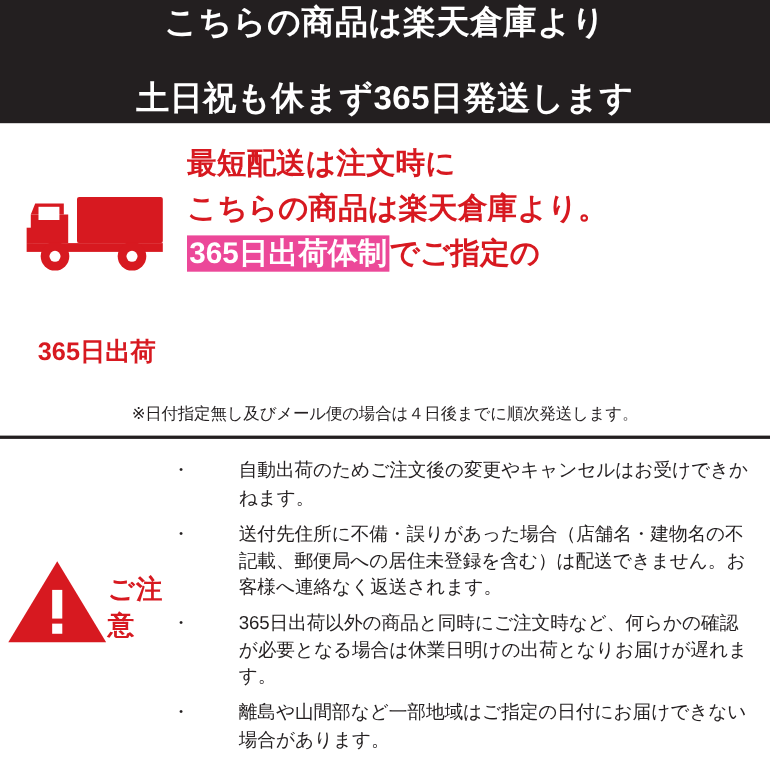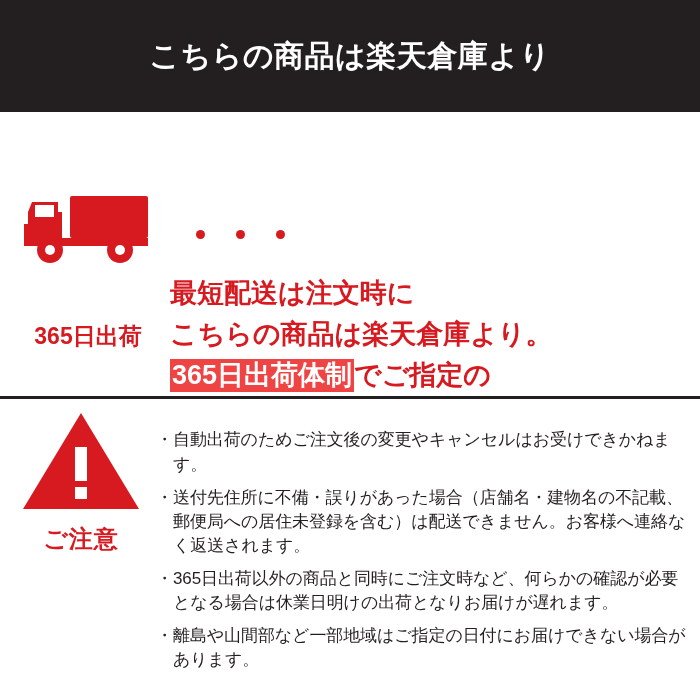--- a/index.html
+++ b/index.html
@@ -76,34 +76,34 @@
     color: #d71920;
     font-size: 23px;
     font-weight: bold;
     margin-top: 8px;
     letter-spacing: 0px;
   }
   .msg-col {
     flex: 1 1 auto;
     display: flex;
     flex-direction: column;
-    justify-content: flex-end;
+    justify-content: flex-start;
     padding-left: 2px;
     padding-top: 6px;
   }
   .msg-line {
     color: #d71920;
     font-size: 27px;
     font-weight: bold;
     line-height: 1.52;
     white-space: nowrap;
     position: relative;
   }
   .emphasis-hl {
-    background: #ef4444;
+    background: #ec4899;
     color: #ffffff;
     padding: 1px 2px 2px 2px;
   }
   
   .dots {
     position: absolute;
     top: 118px;
     left: 196px;
     display: flex;
     gap: 31px;
@@ -127,23 +127,23 @@
   
   .caution {
     flex: 1 1 auto;
     display: flex;
     padding: 10px 10px 8px 6px;
     box-sizing: border-box;
   }
   .caution-icon-col {
     flex: 0 0 150px;
     display: flex;
-    flex-direction: column;
+    flex-direction: row;
     align-items: center;
-    justify-content: flex-start;
+    justify-content: flex-end;
     padding-bottom: 8px;
     box-sizing: border-box;
   }
   .caution-label {
     color: #d71920;
     font-size: 24px;
     font-weight: bold;
     margin-top: 10px;
     letter-spacing: 1px;
   }
@@ -163,29 +163,31 @@
   }
   .caution-item:last-child { margin-bottom: 0; }
   .bullet {
     flex: 0 0 16px;
     font-size: 17px;
     line-height: 1.42;
   }
   .caution-text {
     flex: 1 1 auto;
     letter-spacing: -0.1px;
+    margin-left: 44px;
   }
 </style>
 </head>
 <body>
 
 <div class="banner">
 
   <div class="header">
     <div class="header-line">こちらの商品は楽天倉庫より</div>
+    <div class="header-line">土日祝も休まず365日発送します</div>
   </div>
 
   <div class="mid">
 
     <div class="dots">
       <div class="dot"></div>
       <div class="dot"></div>
       <div class="dot"></div>
     </div>
 
@@ -219,20 +221,21 @@
       <div class="msg-col">
         <div class="msg-line">最短配送は注文時に</div>
         <div class="msg-line">こちらの商品は楽天倉庫より。</div>
         <div class="msg-line">
           <span class="emphasis-hl">365日出荷体制</span><span>でご指定の</span>
         </div>
       </div>
 
     </div>
 
+    <div class="note">※日付指定無し及びメール便の場合は４日後までに順次発送します。</div>
   </div>
 
   <div class="caution">
 
     <div class="caution-icon-col">
       <svg width="120" height="104" viewBox="0 0 120 104">
         <polygon points="60,4 118,100 2,100" fill="#d71920"></polygon>
         <rect x="54" y="38" width="12" height="34" fill="#ffffff"></rect>
         <rect x="54" y="78" width="12" height="12" fill="#ffffff"></rect>
       </svg>

